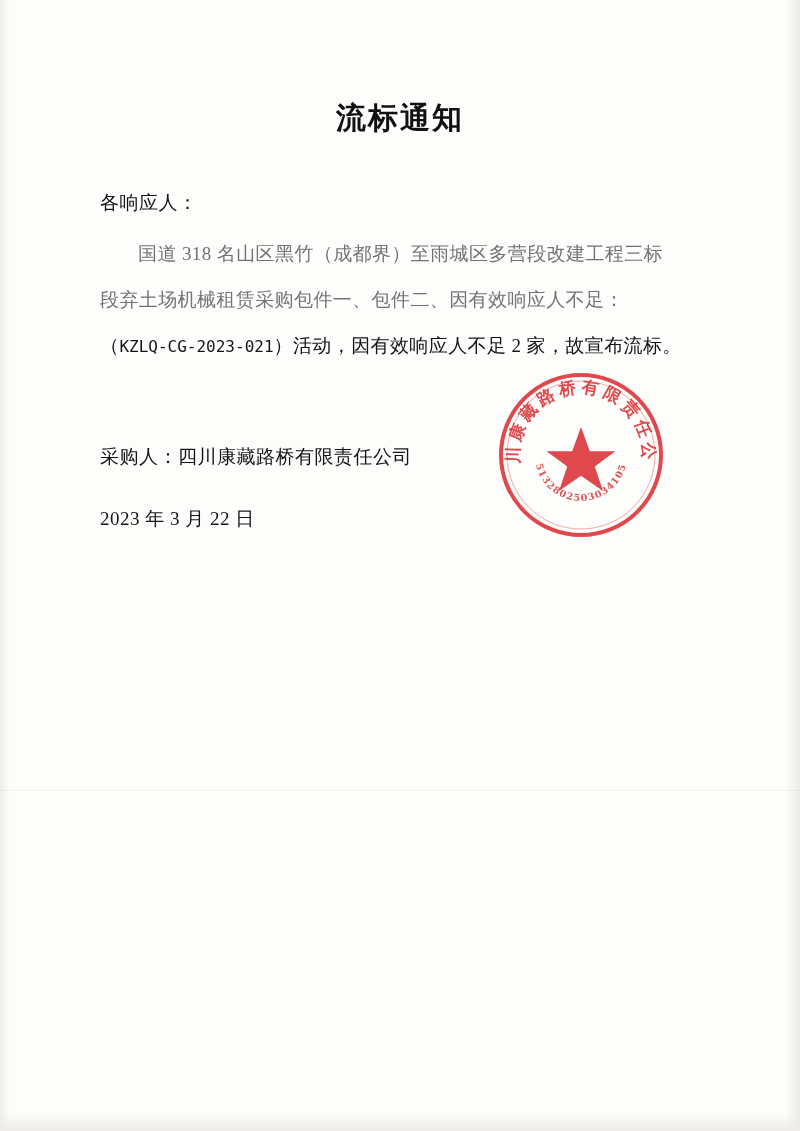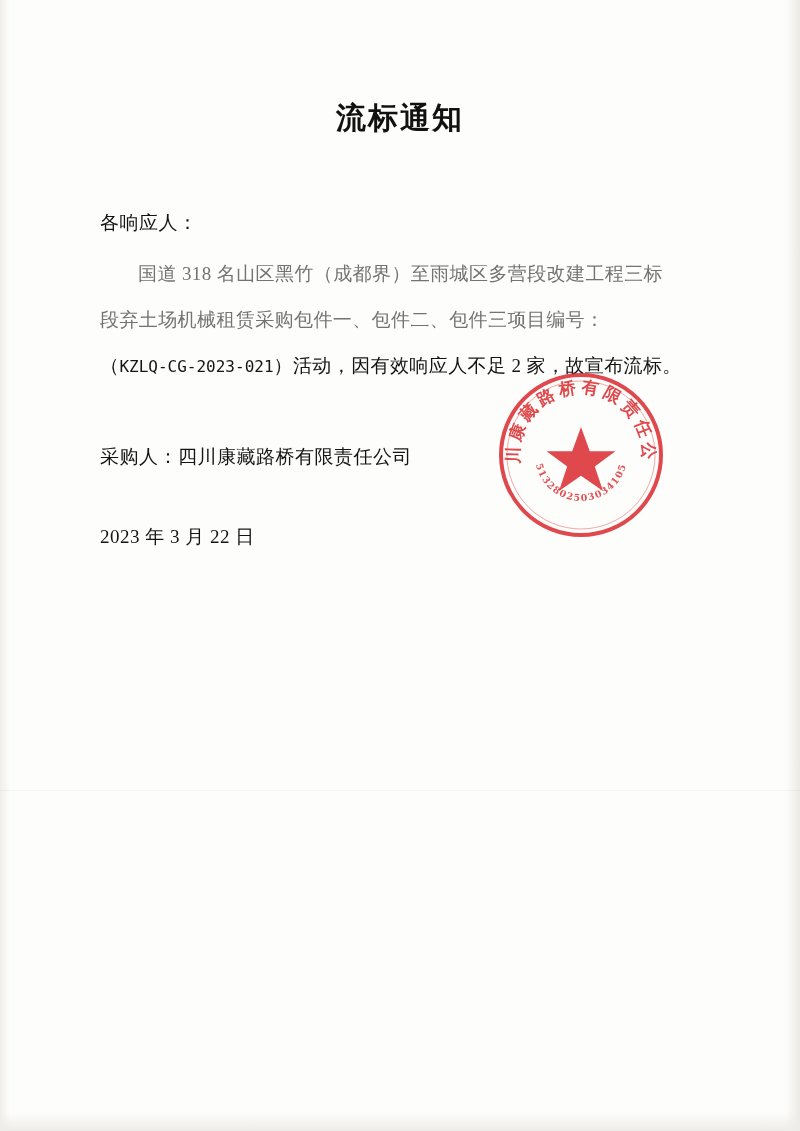--- a/index.html
+++ b/index.html
@@ -67,21 +67,20 @@
     position: absolute;
     top: 188px;
     left: 100px;
     width: 620px;
   }
   .salutation {
     font-size: 19px;
     color: #141414;
     line-height: 30px;
     letter-spacing: 0.5px;
-    margin-top: 20px;
   }
   .para {
     margin-top: 13px;
     font-size: 19px;
     color: #737373;
     line-height: 46px;
     letter-spacing: 0.4px;
     text-align: justify;
   }
   .para .indent {
@@ -108,21 +107,21 @@
     text-align: left;
   }
   .sig-line {
     font-size: 19px;
     color: #141414;
     letter-spacing: 0.5px;
     line-height: 34px;
     padding-right: 6px;
   }
   .date-line {
-    margin-top: 50px;
+    margin-top: 32px;
     font-size: 19px;
     color: #141414;
     letter-spacing: 0.5px;
     padding-right: 26px;
   }
 
   
   .seal {
     position: absolute;
     left: 497px;
@@ -149,21 +148,21 @@
   <div class="scan-edge-bottom"></div>
   <div class="fold-line"></div>
 
   <div class="doc-title">流标通知</div>
 
   <div class="body-block">
     <div class="salutation">各响应人：</div>
 
     <div class="para">
       <span class="indent"></span><span>国道 318 名山区黑竹（成都界）至雨城区多营段改建工程三标</span><br>
-      <span>段弃土场机械租赁采购包件一、包件二、包件三项目编号：</span>
+      <span>段弃土场机械租赁采购包件一、包件二、因有效响应人不足：</span>
     </div>
 
     <div class="code-line">
       <span>（</span><span class="code">KZLQ-CG-2023-021</span><span>）活动，因有效响应人不足 2 家，故宣布流标。</span>
     </div>
   </div>
 
   <div class="signature-area">
     <div class="sig-line">
       <span>采购人：</span><span>四川康藏路桥有限责任公司</span>

